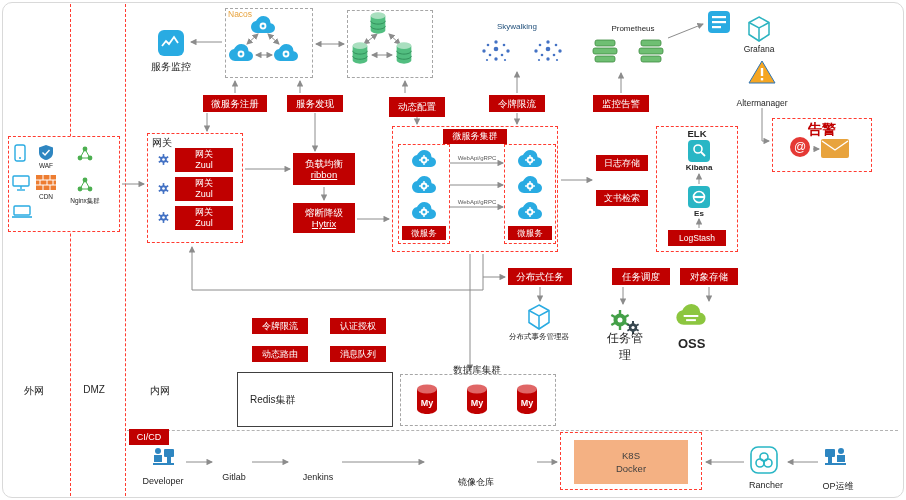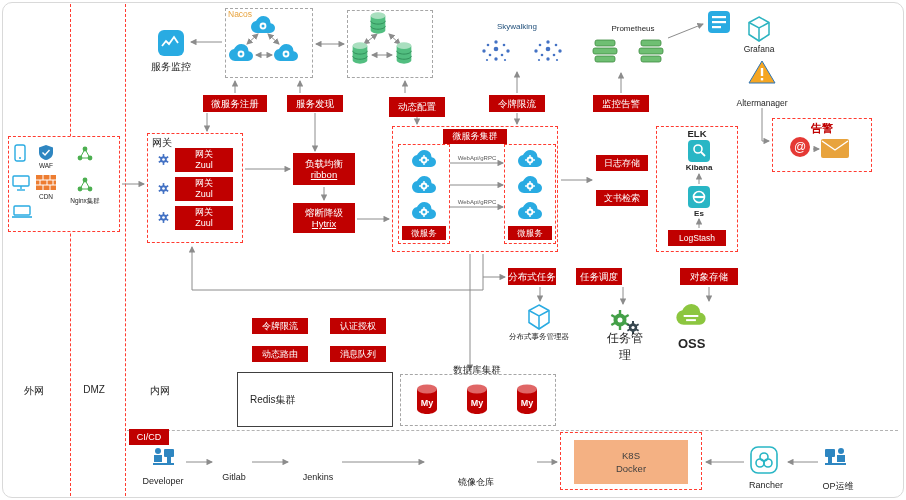--- a/index.html
+++ b/index.html
@@ -223,21 +223,21 @@
   <span class="icon" style="left:748px;top:60px">
     <svg width="28" height="24" viewBox="0 0 28 24">
         <path d="M14 1L27 23H1z" fill="#F5A623" stroke="#2E75B6"></path>
         <rect x="12.8" y="8" width="2.4" height="8" fill="#fff"></rect>
         <rect x="12.8" y="18" width="2.4" height="2.4" fill="#fff"></rect>
       </svg>
   </span>
   <div class="lbl" style="left:728px;top:98px;width:68px;font-size:8.5px">Altermanager</div>
 
   <div class="dashred" style="left:772px;top:118px;width:100px;height:54px"></div>
-  <div class="lbl bold" style="left:772px;top:121px;width:100px;color:#C00000;font-size:11px">告警</div>
+  <div class="lbl bold" style="left:772px;top:121px;width:100px;color:#C00000;font-size:14px">告警</div>
   <span class="icon" style="left:789px;top:136px">
     <svg width="22" height="22" viewBox="0 0 22 22">
         <circle cx="11" cy="11" r="10" fill="#E53935"></circle>
         <text x="11" y="15" font-size="12" fill="#fff" text-anchor="middle">@</text>
       </svg>
   </span>
   <span class="icon" style="left:821px;top:139px">
     <svg width="28" height="19" viewBox="0 0 28 19">
         <rect width="28" height="19" rx="2" fill="#E8A33D"></rect>
         <path d="M1 2l13 9L27 2" fill="none" stroke="#fff" stroke-width="1.4"></path>
@@ -412,22 +412,22 @@
   <span class="icon" style="left:688px;top:186px">
     <svg width="22" height="22" viewBox="0 0 22 22">
         <rect width="22" height="22" rx="4" fill="#29B6C5"></rect>
         <circle cx="11" cy="11" r="5.5" fill="none" stroke="#fff" stroke-width="1.6"></circle>
         <rect x="6" y="9.9" width="10" height="2.2" fill="#fff"></rect>
       </svg>
   </span>
   <div class="lbl bold" style="left:676px;top:209px;width:46px;font-size:8px">Es</div>
   <div class="redbox" style="left:668px;top:230px;width:58px;height:16px;font-size:8.5px">LogStash</div>
 
-  <div class="redbox" style="left:508px;top:268px;width:48px;height:17px">分布式任务</div>
-  <div class="redbox" style="left:576px;top:268px;width:46px;height:17px">任务调度</div>
+  <div class="redbox" style="left:508px;top:268px;width:64px;height:17px">分布式任务</div>
+  <div class="redbox" style="left:612px;top:268px;width:58px;height:17px">任务调度</div>
   <div class="redbox" style="left:680px;top:268px;width:58px;height:17px">对象存储</div>
 
   <span class="icon" style="left:527px;top:304px">
     <svg width="24" height="26" viewBox="0 0 24 26">
         <g fill="none" stroke="#29ABE2" stroke-width="1.5">
           <path d="M12 1l10 5.5v12L12 25 2 18.5v-12z"></path>
           <path d="M2 6.5L12 12l10-5.5M12 12v13"></path>
         </g>
       </svg>
   </span>

